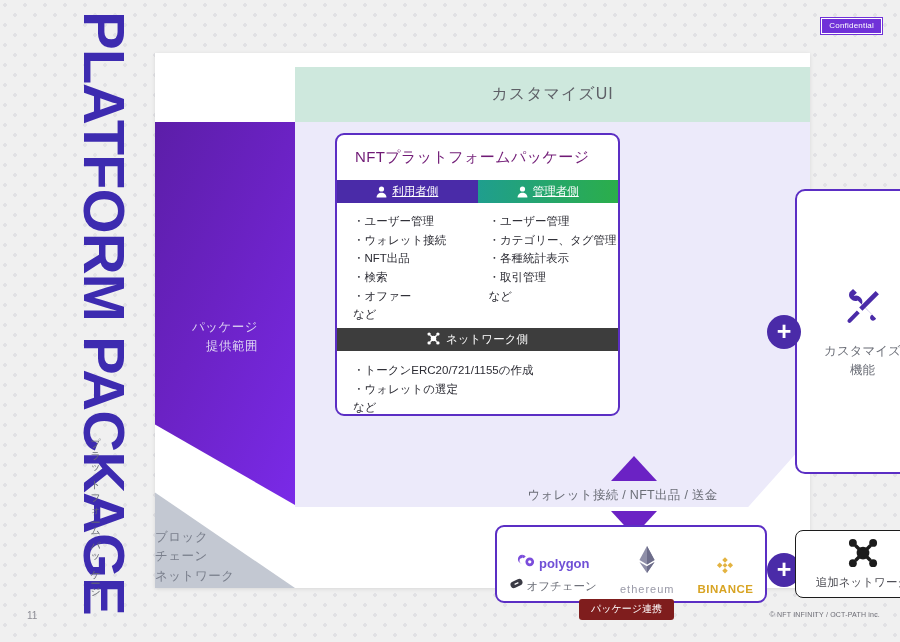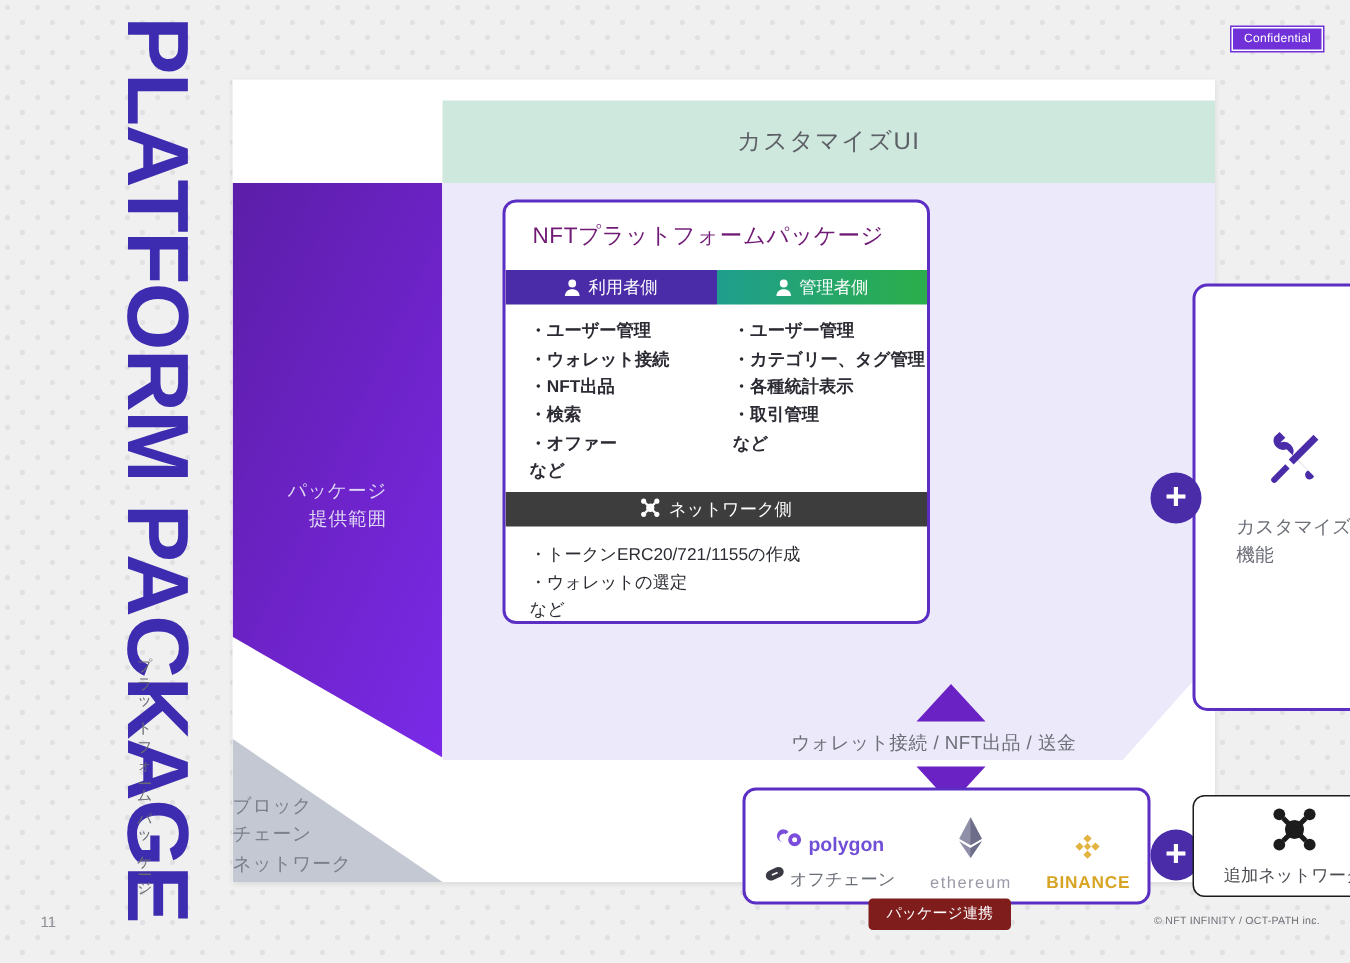--- a/index.html
+++ b/index.html
@@ -136,29 +136,29 @@
   .pkg-title {
     height: 45px;
     display: flex; align-items: center; padding-left: 18px;
     color: #701a75; font-size: 15px; letter-spacing: .4px;
   }
   .pkg-tabs { display: flex; height: 23px; }
   .tab {
     flex: 1;
     display: flex; align-items: center; justify-content: center;
     gap: 5px;
-    color: #ffffff; font-size: 11.5px;
+    color: #ffffff; font-size: 11.5px; text-decoration: underline;
   }
   .tab-user { background: #4a2ba8; }
   .tab-admin { background: linear-gradient(90deg, #1f9e8e 0%, #2bae4a 100%); }
   .tab svg { display: block; }
   .pkg-cols { display: flex; padding: 9px 0 0 0; height: 125px; }
   .pkg-col {
     flex: 1; padding-left: 16px;
-    font-size: 11.5px; color: #2b2b33; line-height: 1.62; font-weight: bold;
+    font-size: 11.5px; color: #2b2b33; line-height: 1.62;
   }
   .pkg-col.b { padding-left: 6px; }
   .pkg-net-hdr {
     height: 23px; background: #3d3d3d;
     display: flex; align-items: center; justify-content: center; gap: 6px;
     color: #ffffff; font-size: 11.5px;
   }
   .pkg-net-body {
     padding: 10px 0 0 16px;
     font-size: 11.5px; color: #2b2b33; line-height: 1.62;
@@ -169,21 +169,21 @@
     position: absolute; left: 640px; top: 136px;
     width: 135px; height: 285px;
     background: #ffffff;
     border: 2.5px solid #5b2ec4;
     border-radius: 10px;
     display: flex; flex-direction: column;
     align-items: center; justify-content: center;
   }
   .custom-box .cap {
     margin-top: 8px;
-    color: #6b6e77; font-size: 12.5px; line-height: 1.5; 
+    color: #6b6e77; font-size: 12.5px; line-height: 1.5; text-align: center;
   }
 
   
   .plus {
     position: absolute;
     width: 34px; height: 34px; border-radius: 50%;
     background: #4a2ba8;
     color: #ffffff;
     display: flex; align-items: center; justify-content: center;
     font-size: 25px; font-weight: bold; line-height: 0;

